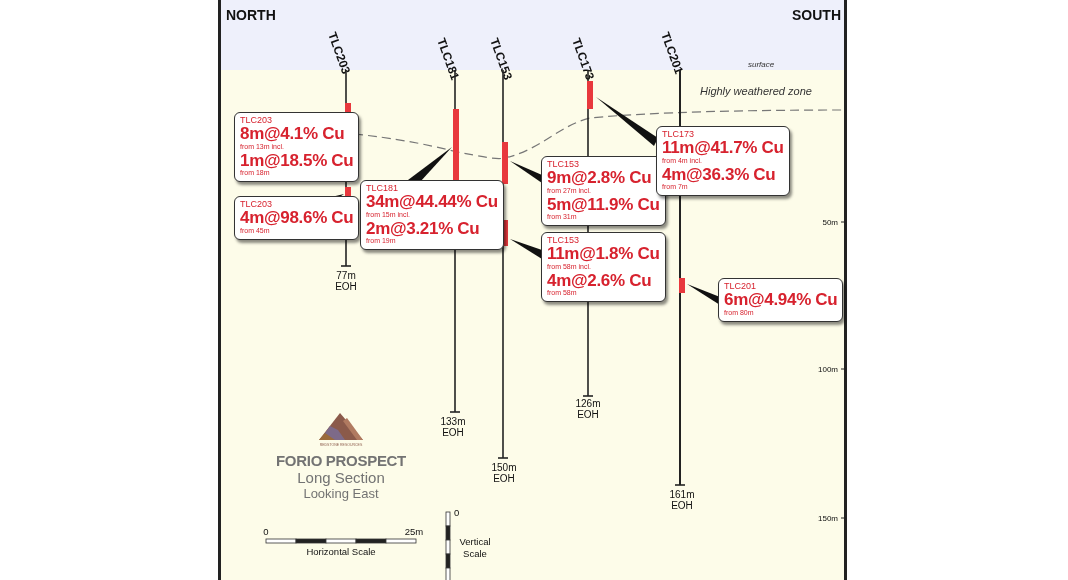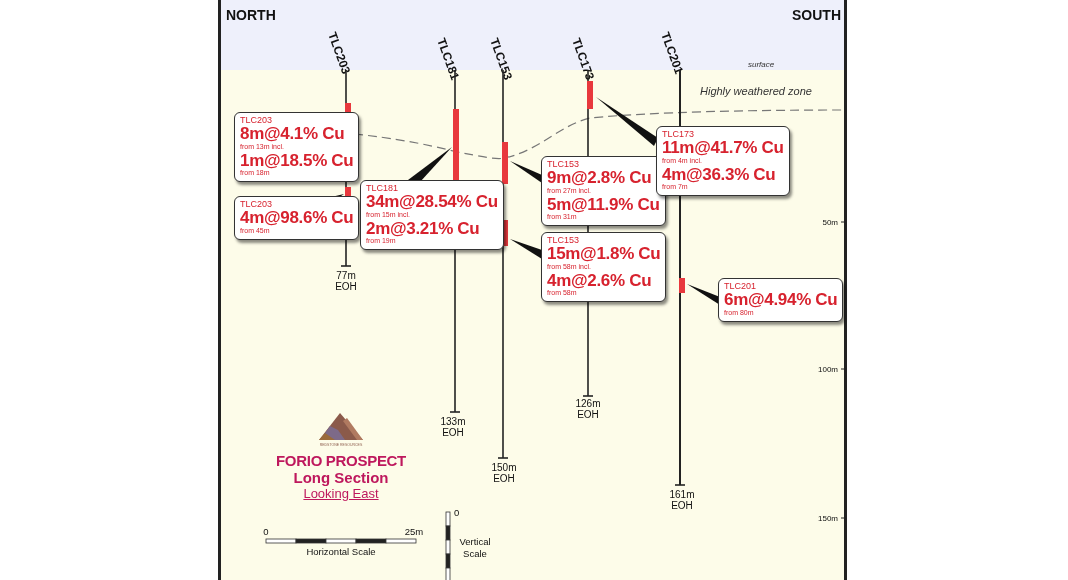--- a/index.html
+++ b/index.html
@@ -10,24 +10,24 @@
   svg { position: absolute; left: 0; top: 0; }
   .dir { font-weight: bold; font-size: 14px; fill: #111; font-family: "Liberation Sans", sans-serif; }
   .hole-label { font-weight: bold; font-size: 12px; fill: #111; font-family: "Liberation Sans", sans-serif; }
   .ital { font-style: italic; fill: #333; font-family: "Liberation Sans", sans-serif; }
   .eoh { font-size: 10px; fill: #111; font-family: "Liberation Sans", sans-serif; }
   .tick-label { font-size: 8px; fill: #111; font-family: "Liberation Sans", sans-serif; }
   .callout { position: absolute; background: #fff; border: 1.5px solid #333; border-radius: 6px; box-shadow: 2px 3px 3px rgba(0,0,0,0.45); padding: 3px 5px 3px 5px; color: #d7222e; font-family: "Liberation Sans", sans-serif; line-height: 1.05; white-space: nowrap; }
   .callout .hid { font-size: 9px; font-weight: normal; display: block; }
   .callout .main { font-size: 17px; font-weight: bold; display: block; letter-spacing: -0.3px; }
   .callout .sub { font-size: 7px; display: block; margin-bottom: 1px; }
-  .title-block { position: absolute; left: 230px; top: 452px; width: 222px; text-align: center; color: #be185d; font-family: "Liberation Sans", sans-serif; }
+  .title-block { position: absolute; left: 230px; top: 452px; width: 222px; text-align: center; color: #737373; font-family: "Liberation Sans", sans-serif; }
   .title-block .t1 { font-weight: bold; font-size: 15px; letter-spacing: -0.3px; }
-  .title-block .t2 { font-weight: bold; font-size: 15px; }
-  .title-block .t3 { font-size: 13px; text-decoration: underline; }
+  .title-block .t2 { font-weight: normal; font-size: 15px; }
+  .title-block .t3 { font-size: 13px; }
   .scale-text { font-size: 9.5px; fill: #111; font-family: "Liberation Sans", sans-serif; }
 </style>
 </head>
 <body>
 
 <div id="frame">
   <div id="header-band"></div>
   <div id="body-band"></div>
 </div>
 
@@ -143,37 +143,37 @@
 </div>
 
 <div class="callout" style="left:234px; top:196px;">
   <span class="hid">TLC203</span>
   <span class="main">4m@98.6% Cu</span>
   <span class="sub">from 45m</span>
 </div>
 
 <div class="callout" style="left:360px; top:180px;">
   <span class="hid">TLC181</span>
-  <span class="main">34m@28.54% Cu</span>
+  <span class="main">34m@44.44% Cu</span>
   <span class="sub">from 15m incl.</span>
   <span class="main">2m@3.21% Cu</span>
   <span class="sub">from 19m</span>
 </div>
 
 <div class="callout" style="left:541px; top:156px;">
   <span class="hid">TLC153</span>
   <span class="main">9m@2.8% Cu</span>
   <span class="sub">from 27m incl.</span>
   <span class="main">5m@11.9% Cu</span>
   <span class="sub">from 31m</span>
 </div>
 
 <div class="callout" style="left:541px; top:232px;">
   <span class="hid">TLC153</span>
-  <span class="main">15m@1.8% Cu</span>
+  <span class="main">11m@1.8% Cu</span>
   <span class="sub">from 58m incl.</span>
   <span class="main">4m@2.6% Cu</span>
   <span class="sub">from 58m</span>
 </div>
 
 <div class="callout" style="left:656px; top:126px;">
   <span class="hid">TLC173</span>
   <span class="main">11m@41.7% Cu</span>
   <span class="sub">from 4m incl.</span>
   <span class="main">4m@36.3% Cu</span>

